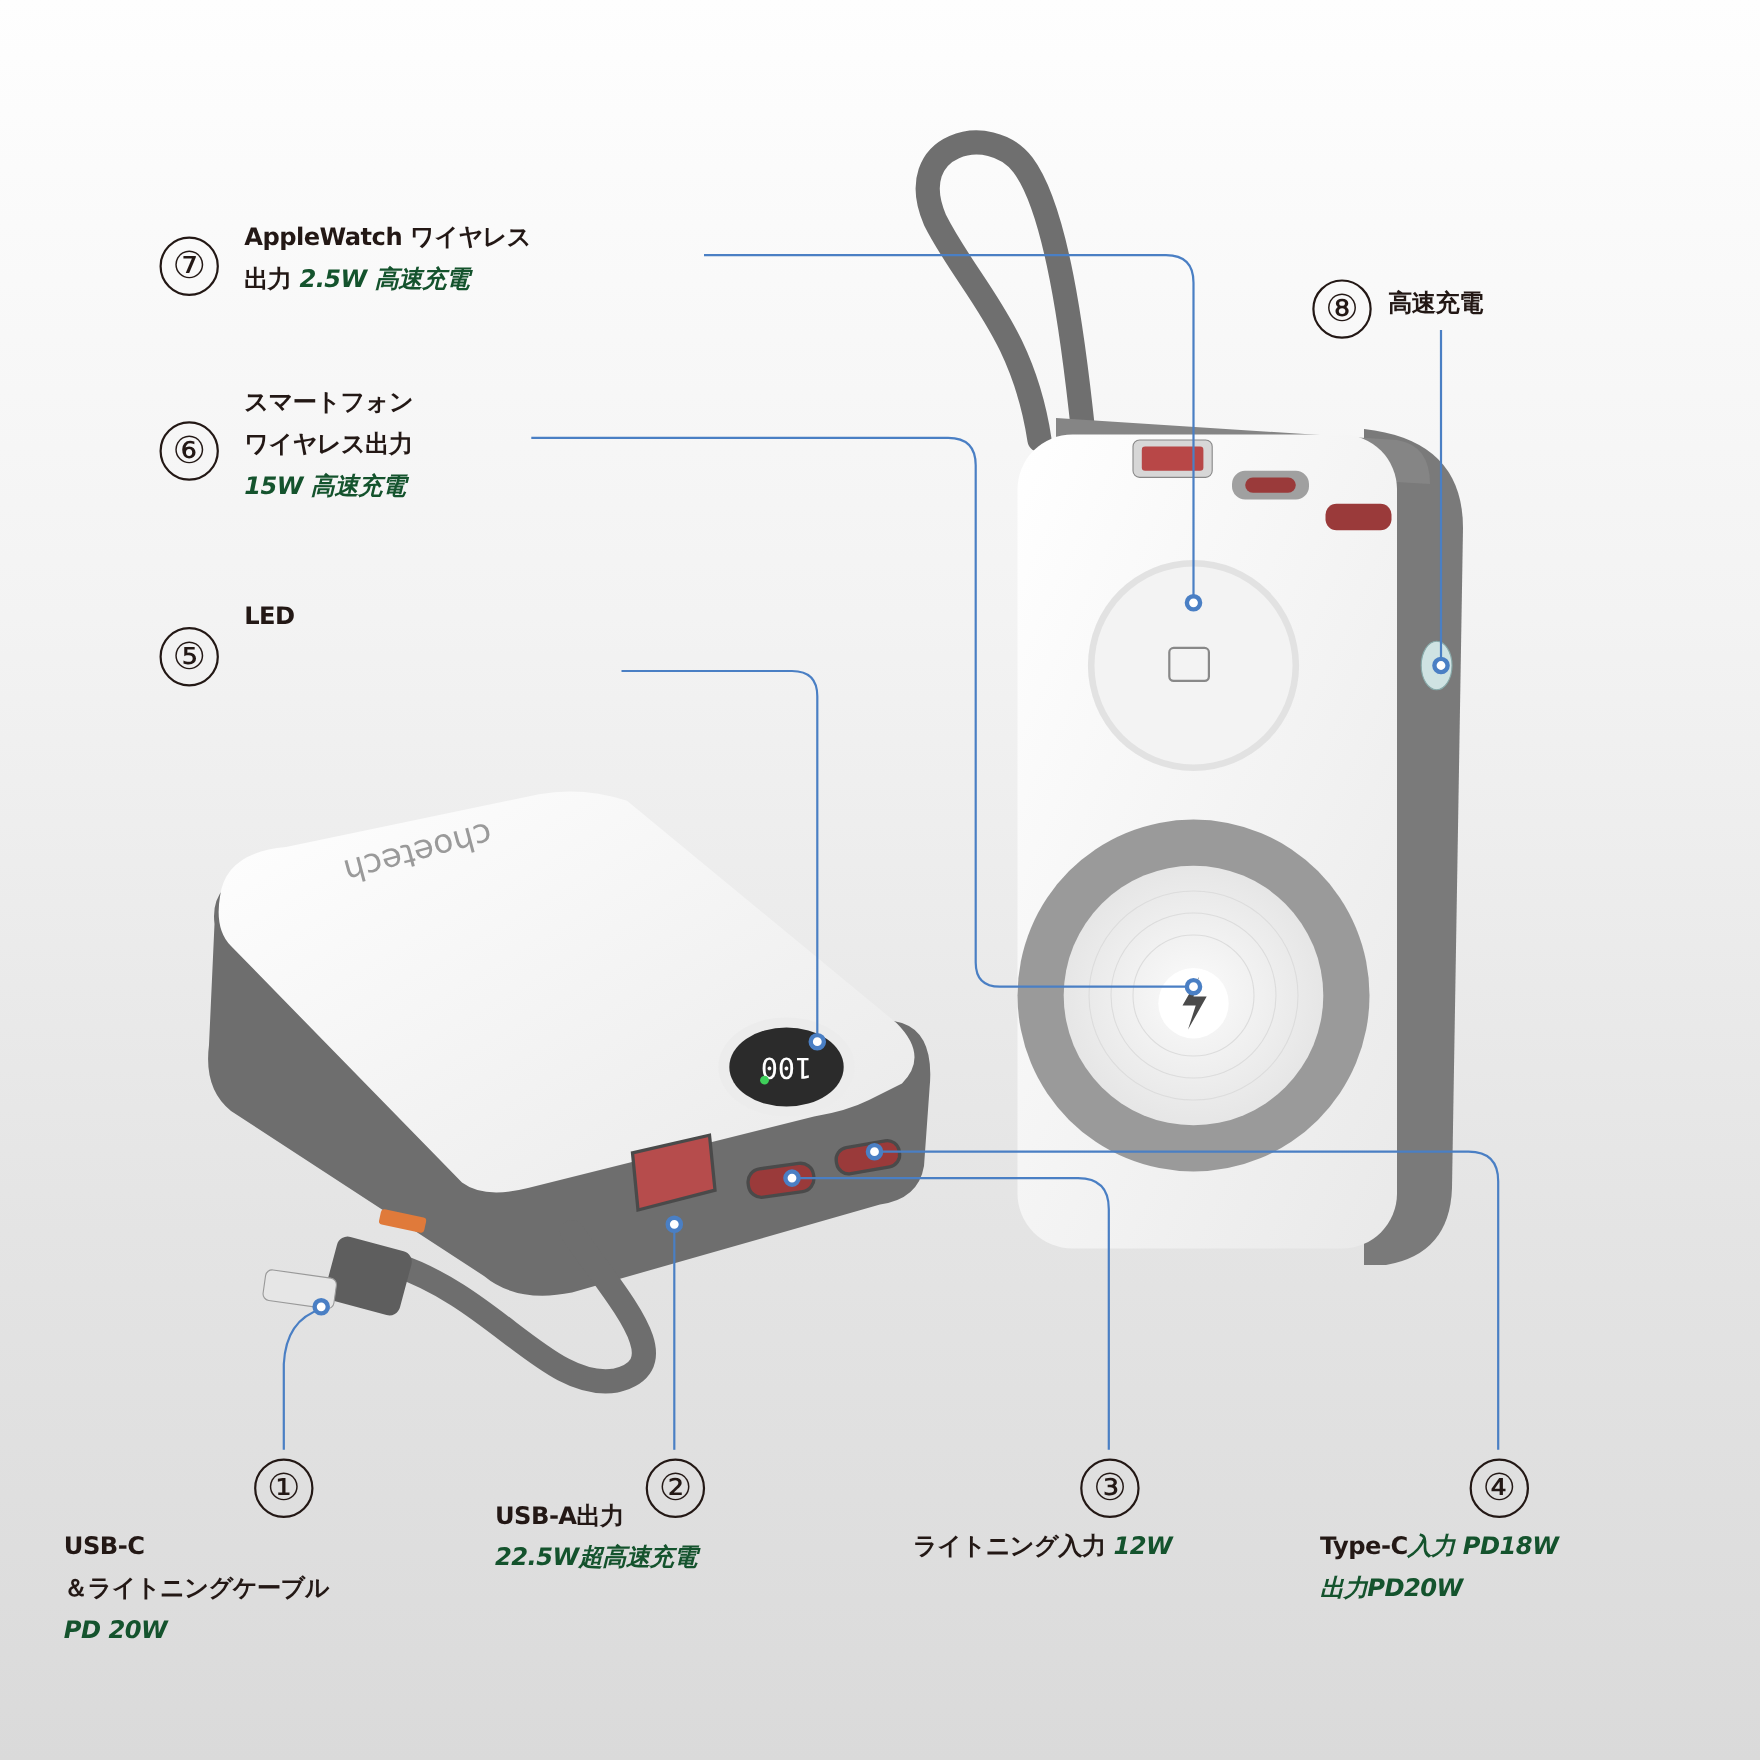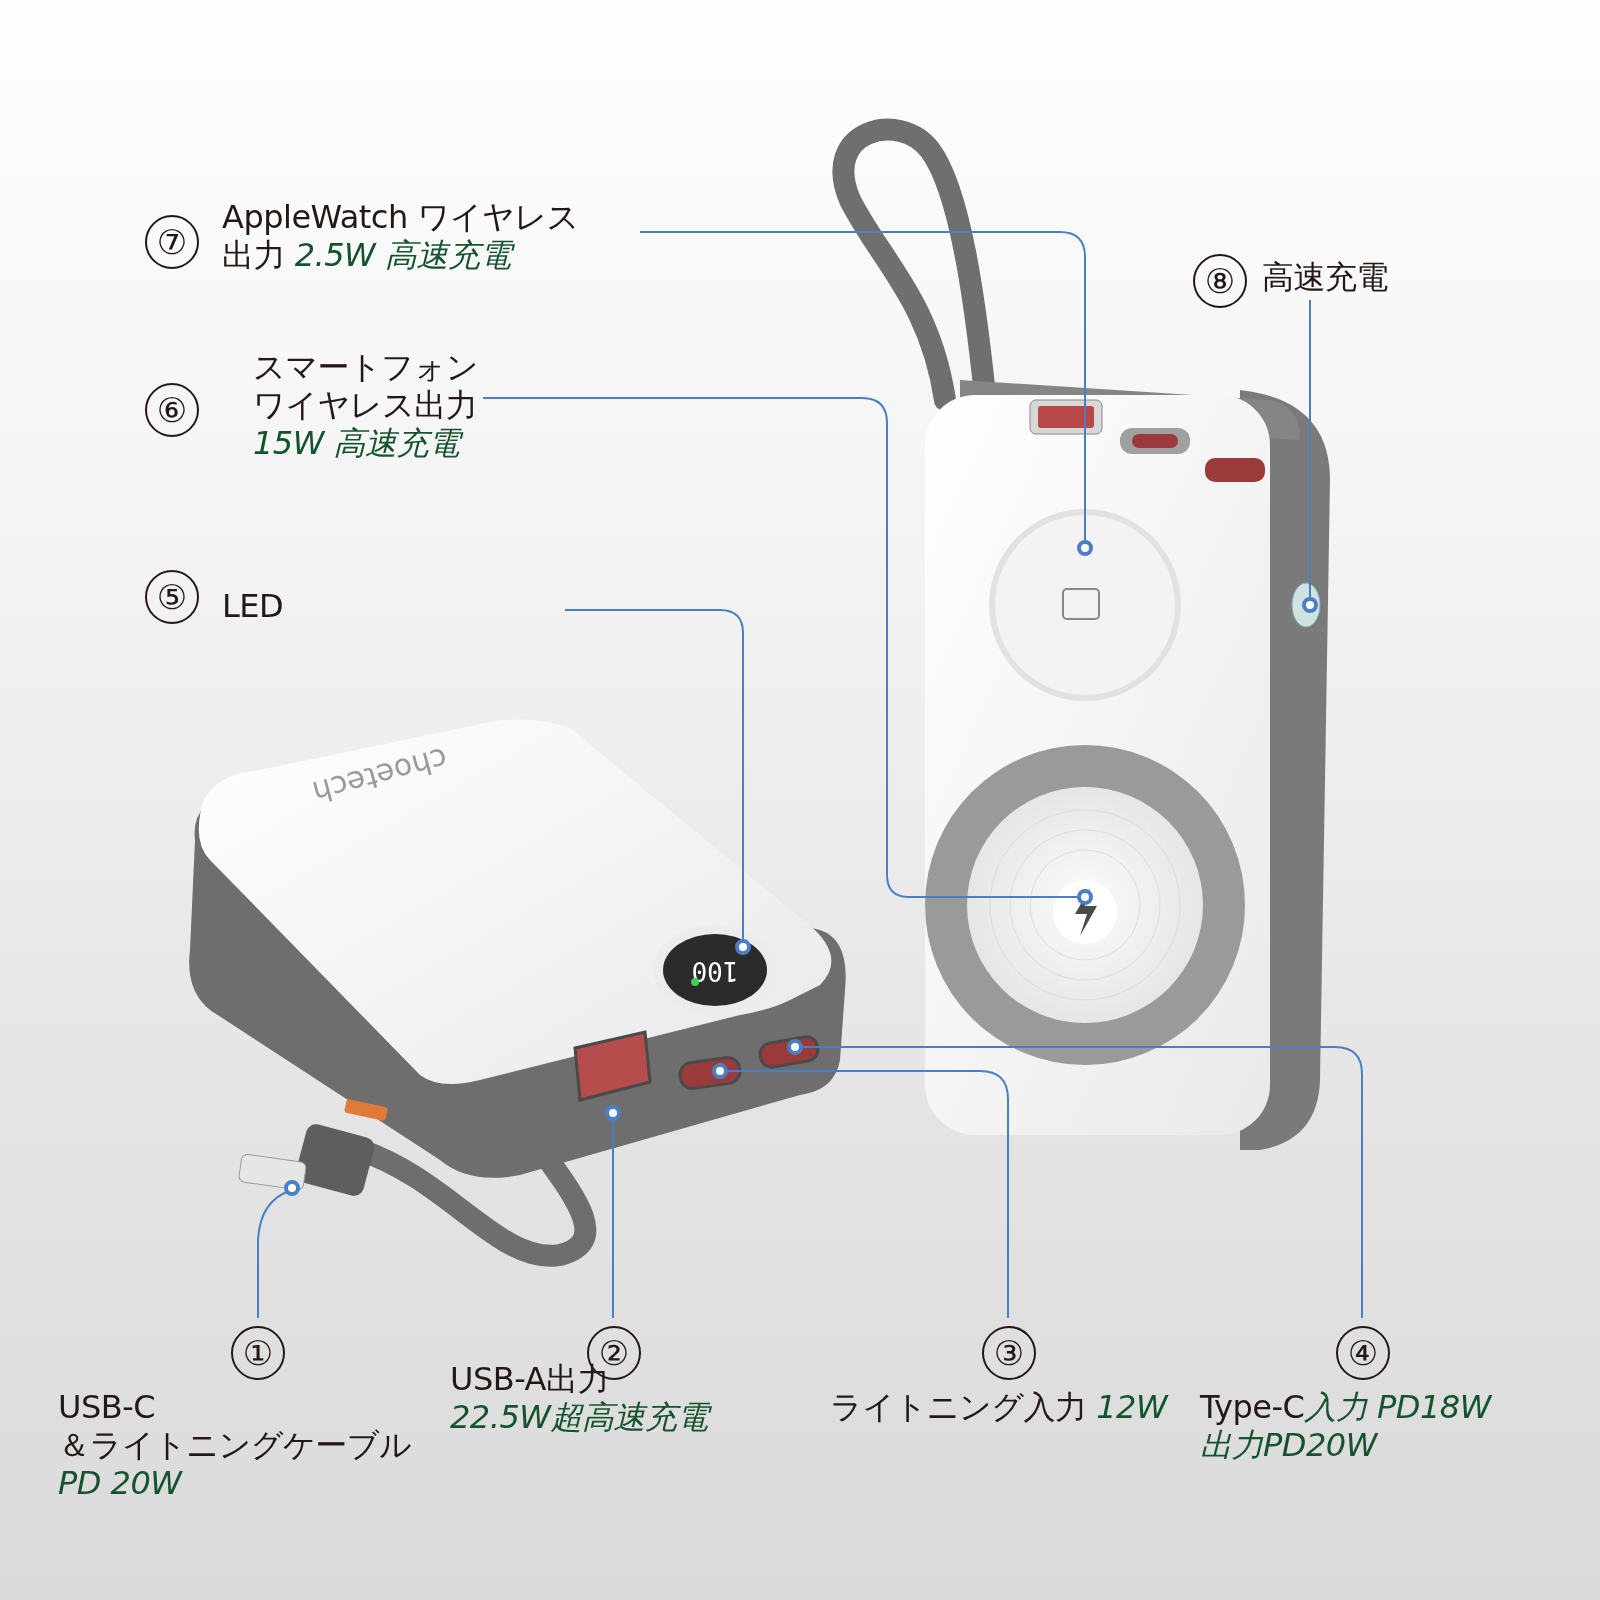--- a/index.html
+++ b/index.html
@@ -1,19 +1,19 @@
 <!DOCTYPE html>
 <html><head>
 <meta charset="utf-8">
 <style>
   html,body{margin:0;padding:0;}
   body{width:1600px;height:1600px;overflow:hidden;position:relative;
     background:linear-gradient(180deg,#fefefe 0%,#f3f3f3 35%,#e4e4e4 70%,#dadada 100%);
     font-family:"DejaVu Sans","Liberation Sans",sans-serif;color:#231815;}
-  .label{position:absolute;font-weight:normal;font-size:32px;line-height:38px;letter-spacing:-0.5px;}
+  .label{position:absolute;font-weight:bold;font-size:22px;line-height:38px;letter-spacing:-0.5px;}
   .teal{color:#14532d;font-style:italic;}
   .num{position:absolute;width:50px;height:50px;border:2px solid #231815;border-radius:50%;
     font-family:"DejaVu Serif",serif;font-size:34px;line-height:50px;text-align:center;font-weight:normal;color:#231815;}
   .center{}
   svg{position:absolute;left:0;top:0;}
 </style>
 </head>
 <body>
 
 <svg width="1600" height="1600">
@@ -97,28 +97,28 @@
   </g>
 </svg>
 
 <div class="num" style="left:145px;top:215px;">⑦</div>
 <div class="label" style="left:222px;top:198px;">
   <div>AppleWatch ワイヤレス</div>
   <div><span>出力</span> <span class="teal">2.5W 高速充電</span></div>
 </div>
 
 <div class="num" style="left:145px;top:383px;">⑥</div>
-<div class="label" style="left:222px;top:348px;margin-left:31px;">
+<div class="label" style="left:222px;top:348px;">
   <div>スマートフォン</div>
   <div>ワイヤレス出力</div>
   <div class="teal">15W 高速充電</div>
 </div>
 
 <div class="num" style="left:145px;top:570px;">⑤</div>
-<div class="label" style="left:222px;top:587px;">
+<div class="label" style="left:222px;top:542px;">
   <div>LED</div>
 </div>
 
 <div class="num" style="left:1193px;top:254px;">⑧</div>
 <div class="label" style="left:1262px;top:258px;">高速充電</div>
 
 <div class="num" style="left:231px;top:1326px;">①</div>
 <div class="label center" style="left:58px;top:1388px;width:400px;">
   <div>USB-C</div>
   <div>＆ライトニングケーブル</div>

